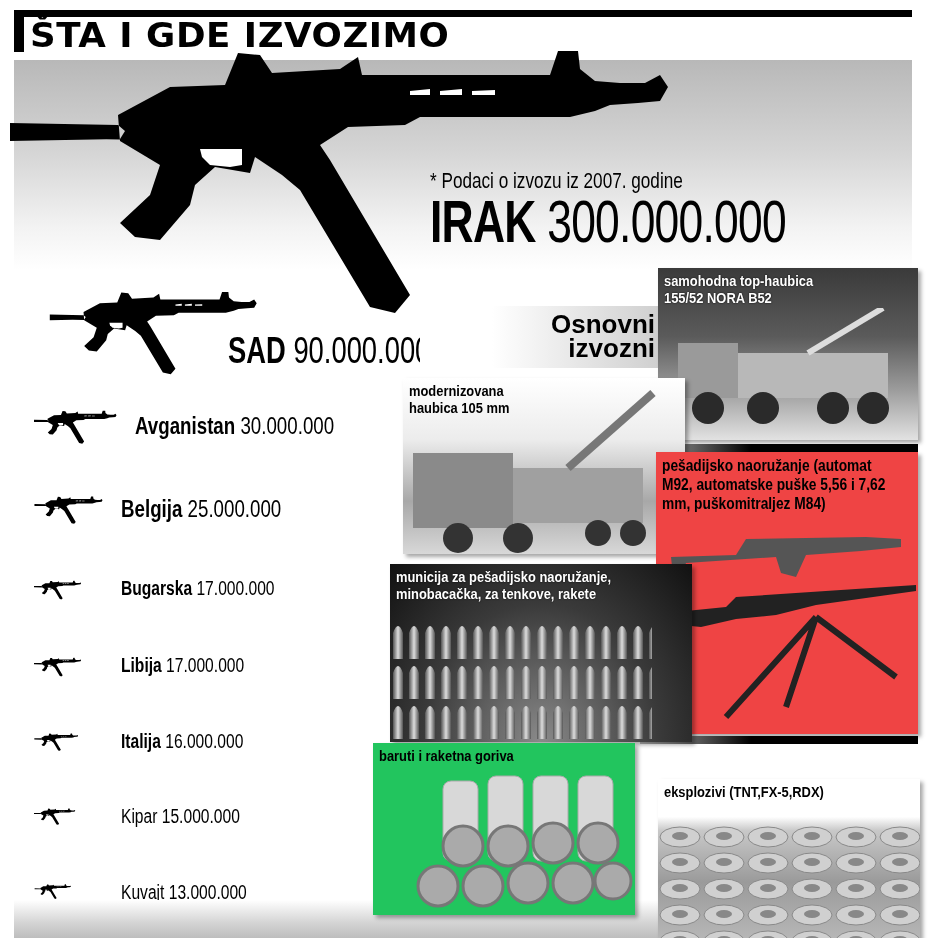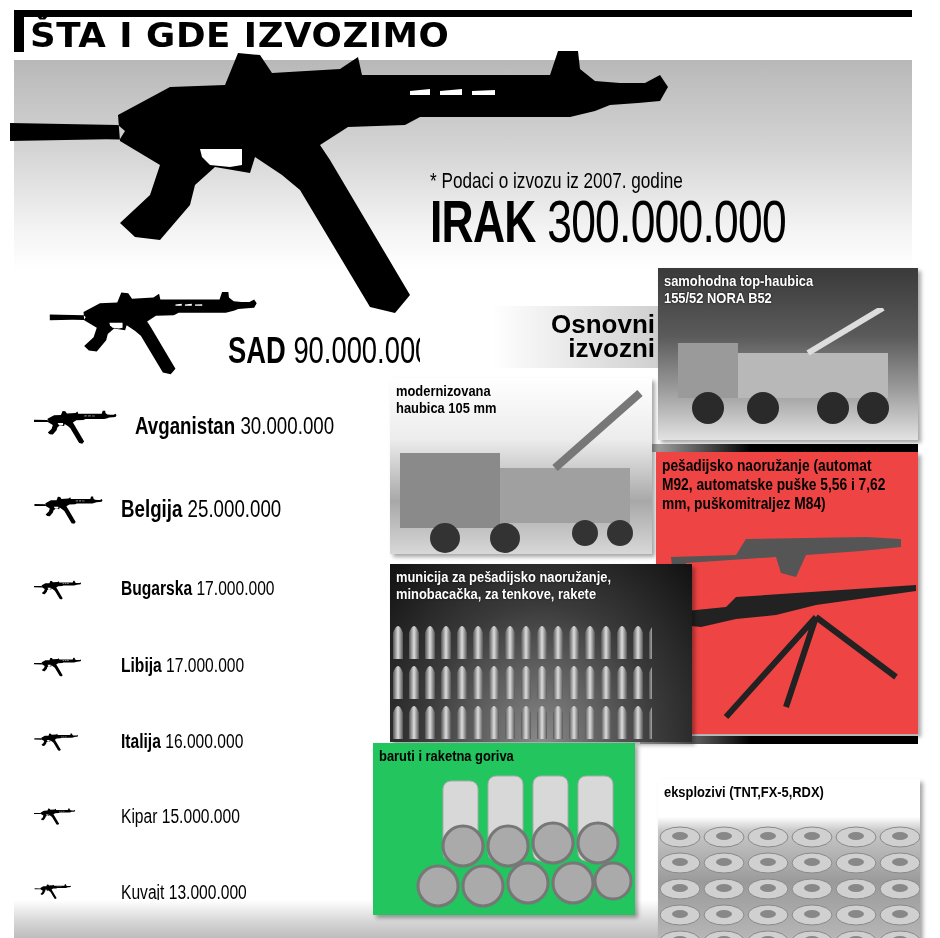--- a/index.html
+++ b/index.html
@@ -44,22 +44,22 @@
     .prod-head-bg { left:420px; top:306px; width:240px; height:62px;
                     background:linear-gradient(to right, #ffffff 0%, #ffffff 30%, #cfcfcf 100%); }
 
     .card { position:absolute; overflow:hidden; box-shadow:3px 3px 4px rgba(0,0,0,0.35);text-decoration:underline; }
     .card .cap { position:absolute; left:6px; top:4px; font-size:15px; font-weight:700; line-height:17px;
                  transform:scaleX(0.86); transform-origin:left top; white-space:nowrap; }
     .cap.light { color:#fff; text-shadow:0 0 2px #000; }
 
     .card-nora { left:658px; top:268px; width:260px; height:172px;
                  background:linear-gradient(180deg,#3a3a3a 0%,#5b5b5b 40%,#9a9a9a 70%,#e2e2e2 100%); }
-    .card-haub { left:390px; top:378px; width:262px; height:176px;
-                 background:linear-gradient(180deg,#ffffff 0%,#ececec 35%,#a8a8a8 70%,#d8d8d8 100%); }
+    .card-haub { left:403px; top:378px; width:262px; height:176px;
+                 background:linear-gradient(180deg,#ffffff 0%,#ececec 35%,#a8a8a8 70%,#d8d8d8 100%);padding-left:20px; }
     .card-pes { left:656px; top:452px; width:262px; height:282px; background:#ef4444; }
     .card-mun { left:390px; top:564px; width:302px; height:178px;
                 background:radial-gradient(ellipse at 50% 100%, #8a8a8a 0%, #3a3a3a 55%, #111 100%); }
     .card-bar { left:373px; top:743px; width:262px; height:172px; background:#22c55e; }
     .card-eks { left:658px; top:743px; width:262px; height:172px;
                 background:linear-gradient(180deg,#ffffff 0%,#ffffff 22%,#c8c8c8 30%,#9a9a9a 60%,#bdbdbd 100%);margin-top:36px; }
 
     .black-bar { position:absolute; height:8px;
                  background:linear-gradient(to right, #bbb 0%, #000 40%, #000 100%); }
   </style>

